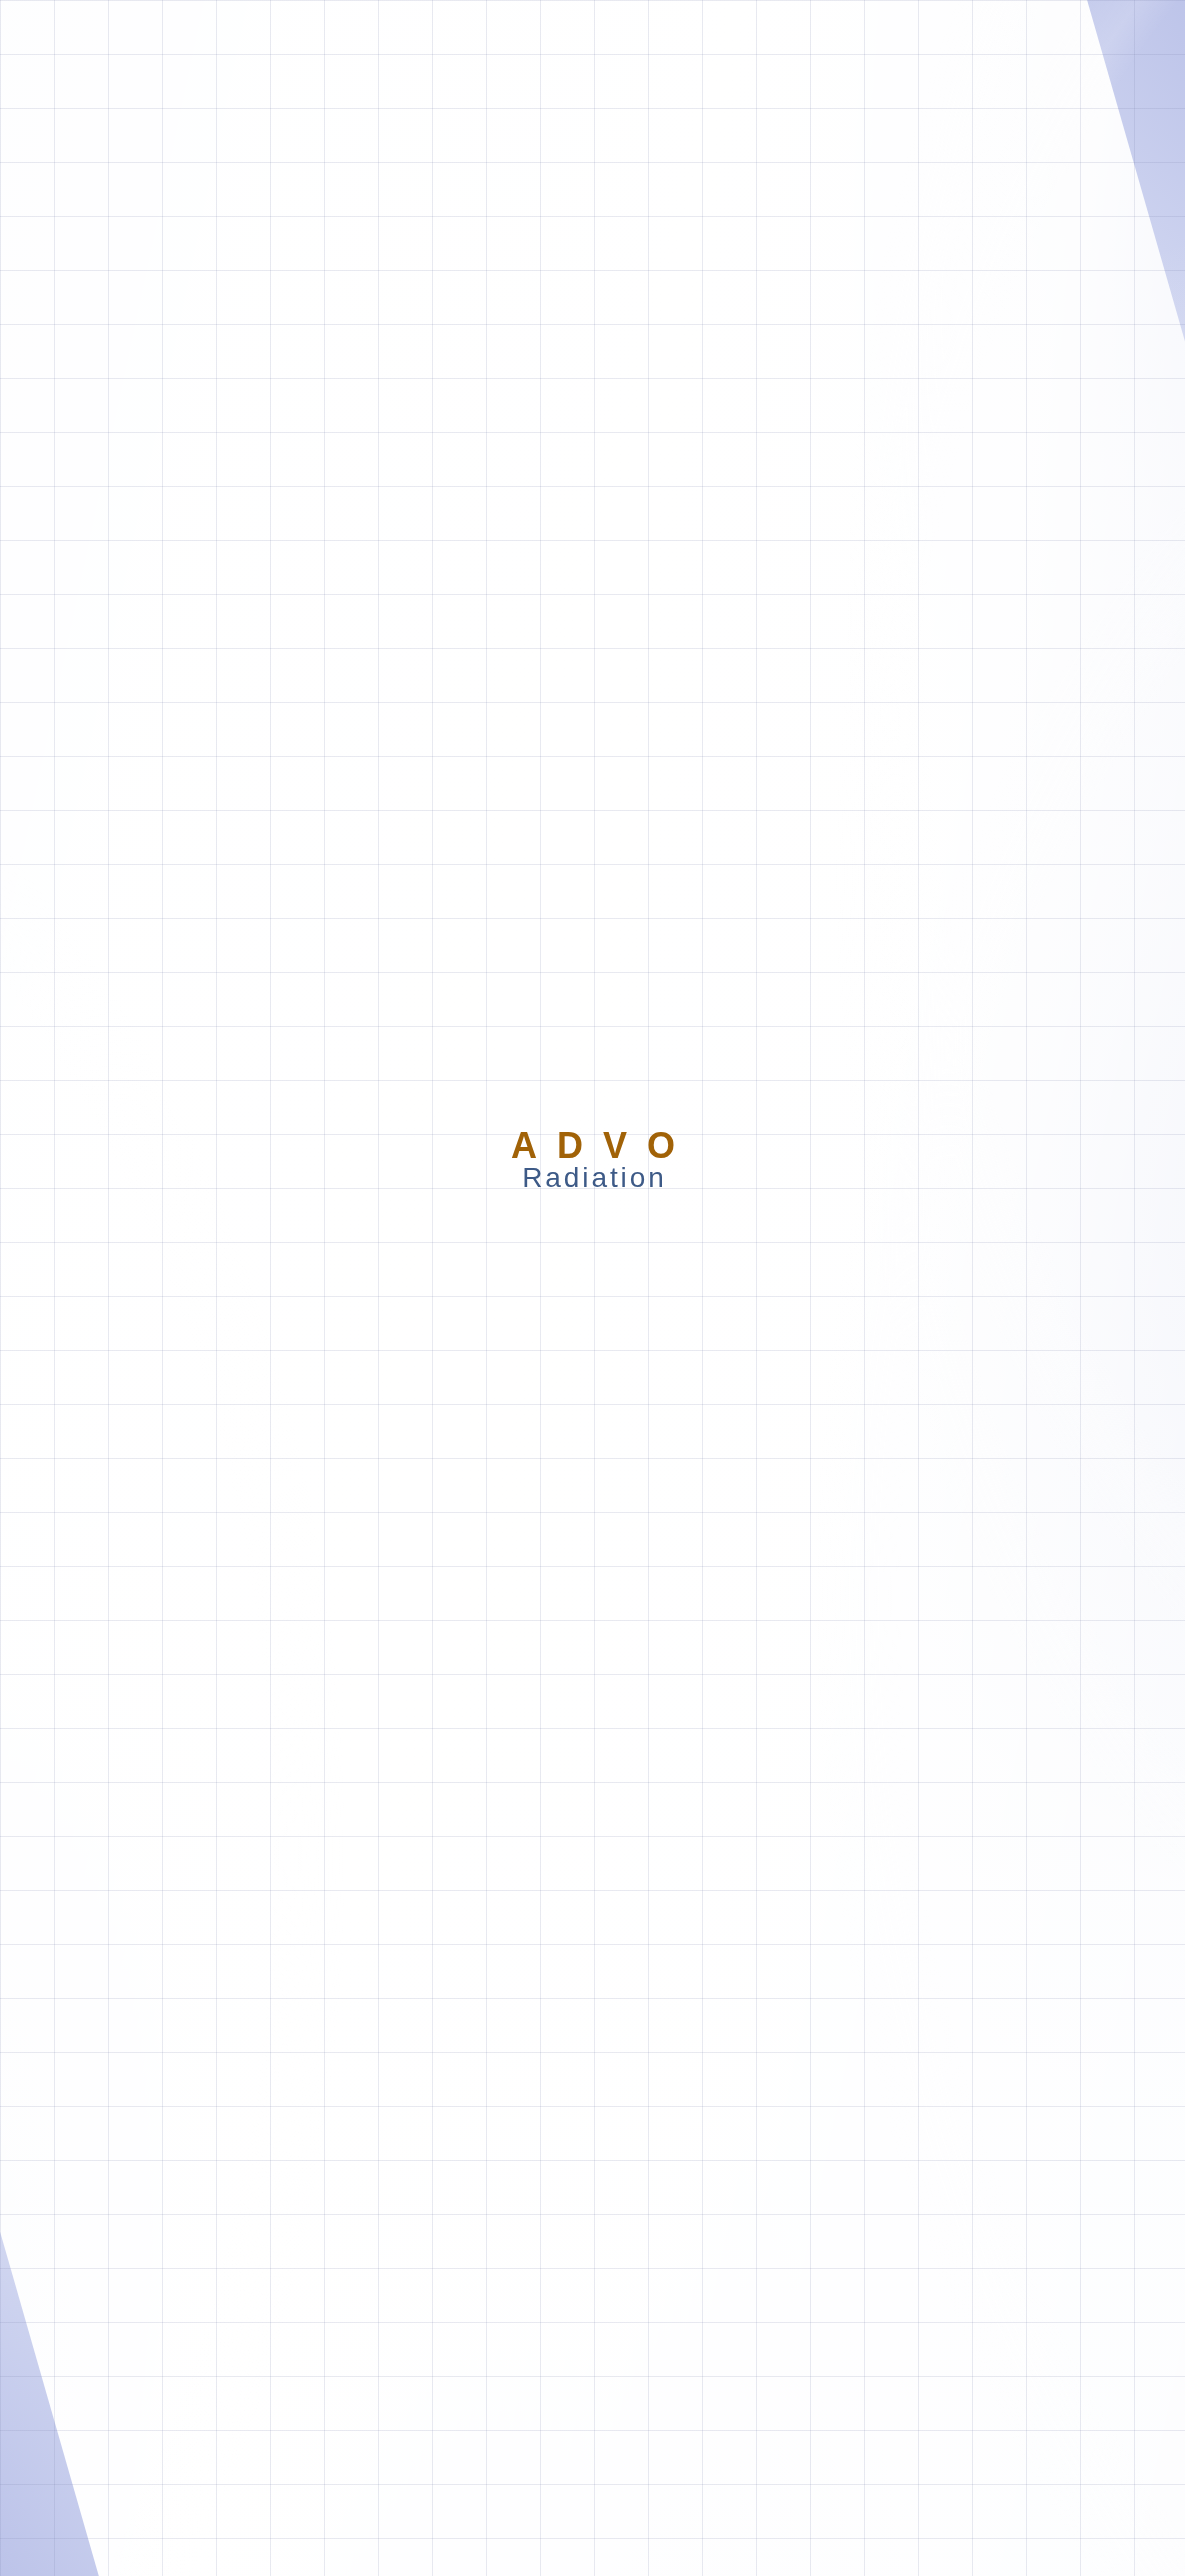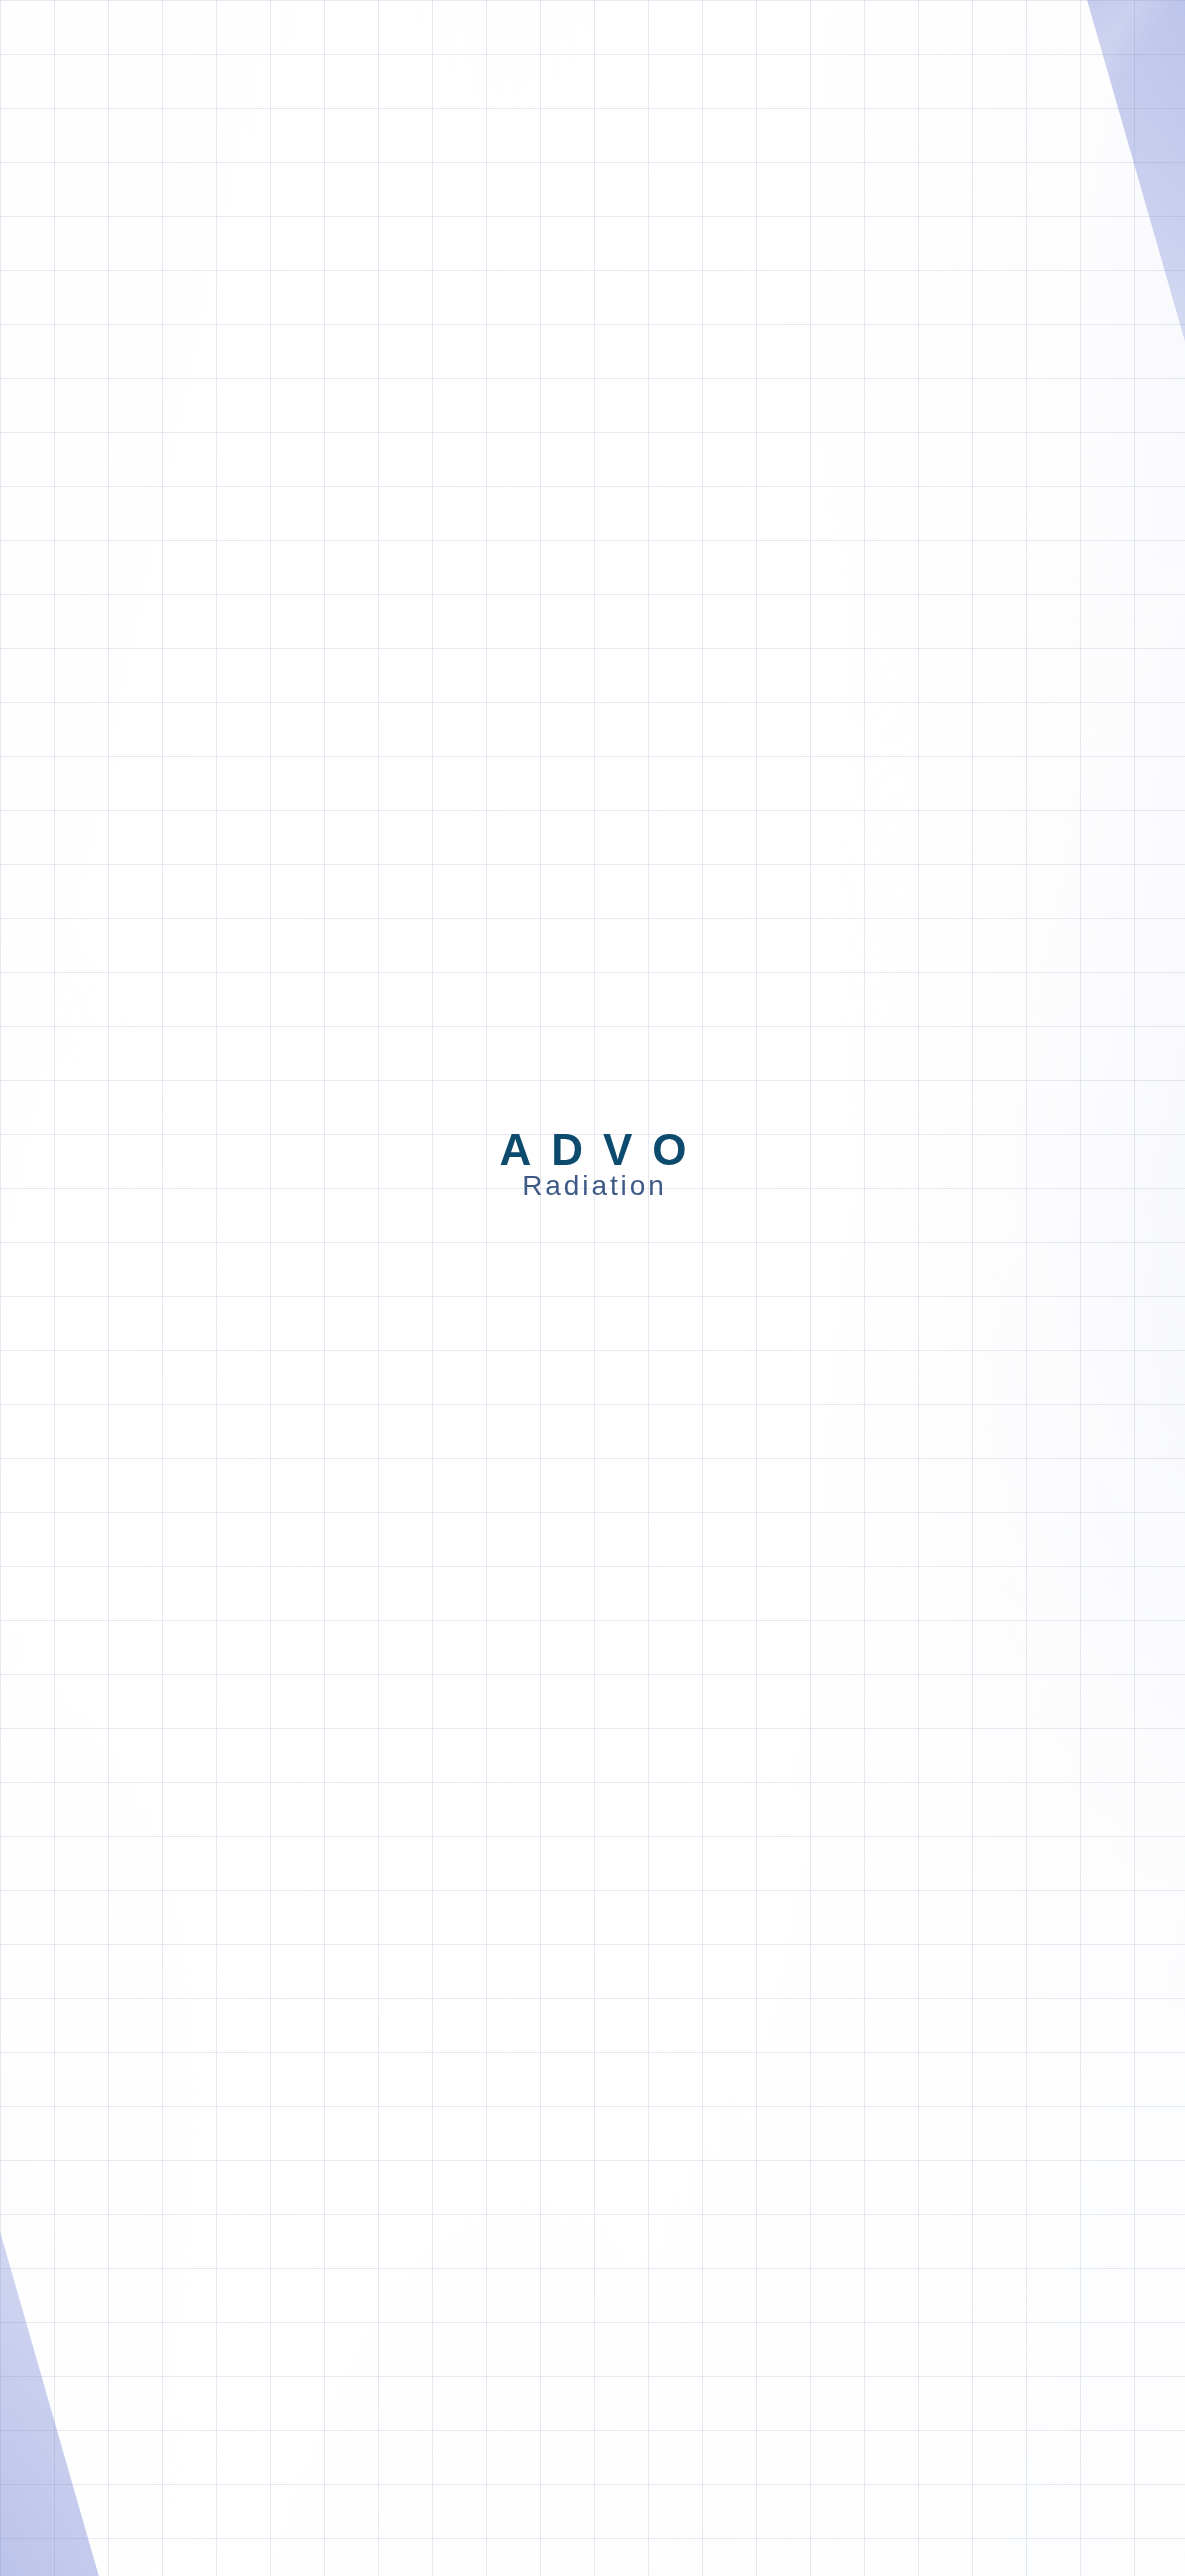--- a/index.html
+++ b/index.html
@@ -139,27 +139,27 @@
     left: 0;
     right: 0;
     top: 1128px;
     display: flex;
     flex-direction: column;
     align-items: center;
     text-align: center;
   }
 
   .logo-wordmark {
-    font-size: 44px;
+    font-size: 36px;
     font-weight: 700;
     letter-spacing: 20px;
     
     text-indent: 20px;
     line-height: 1.0;
-    color: #0c4a6e;
+    color: #a16207;
     white-space: nowrap;
   }
 
   .logo-tagline {
     font-size: 28px;
     font-weight: 400;
     letter-spacing: 2.9px;
     text-indent: 2.9px;
     line-height: 1.0;
     color: #3d5a87;

